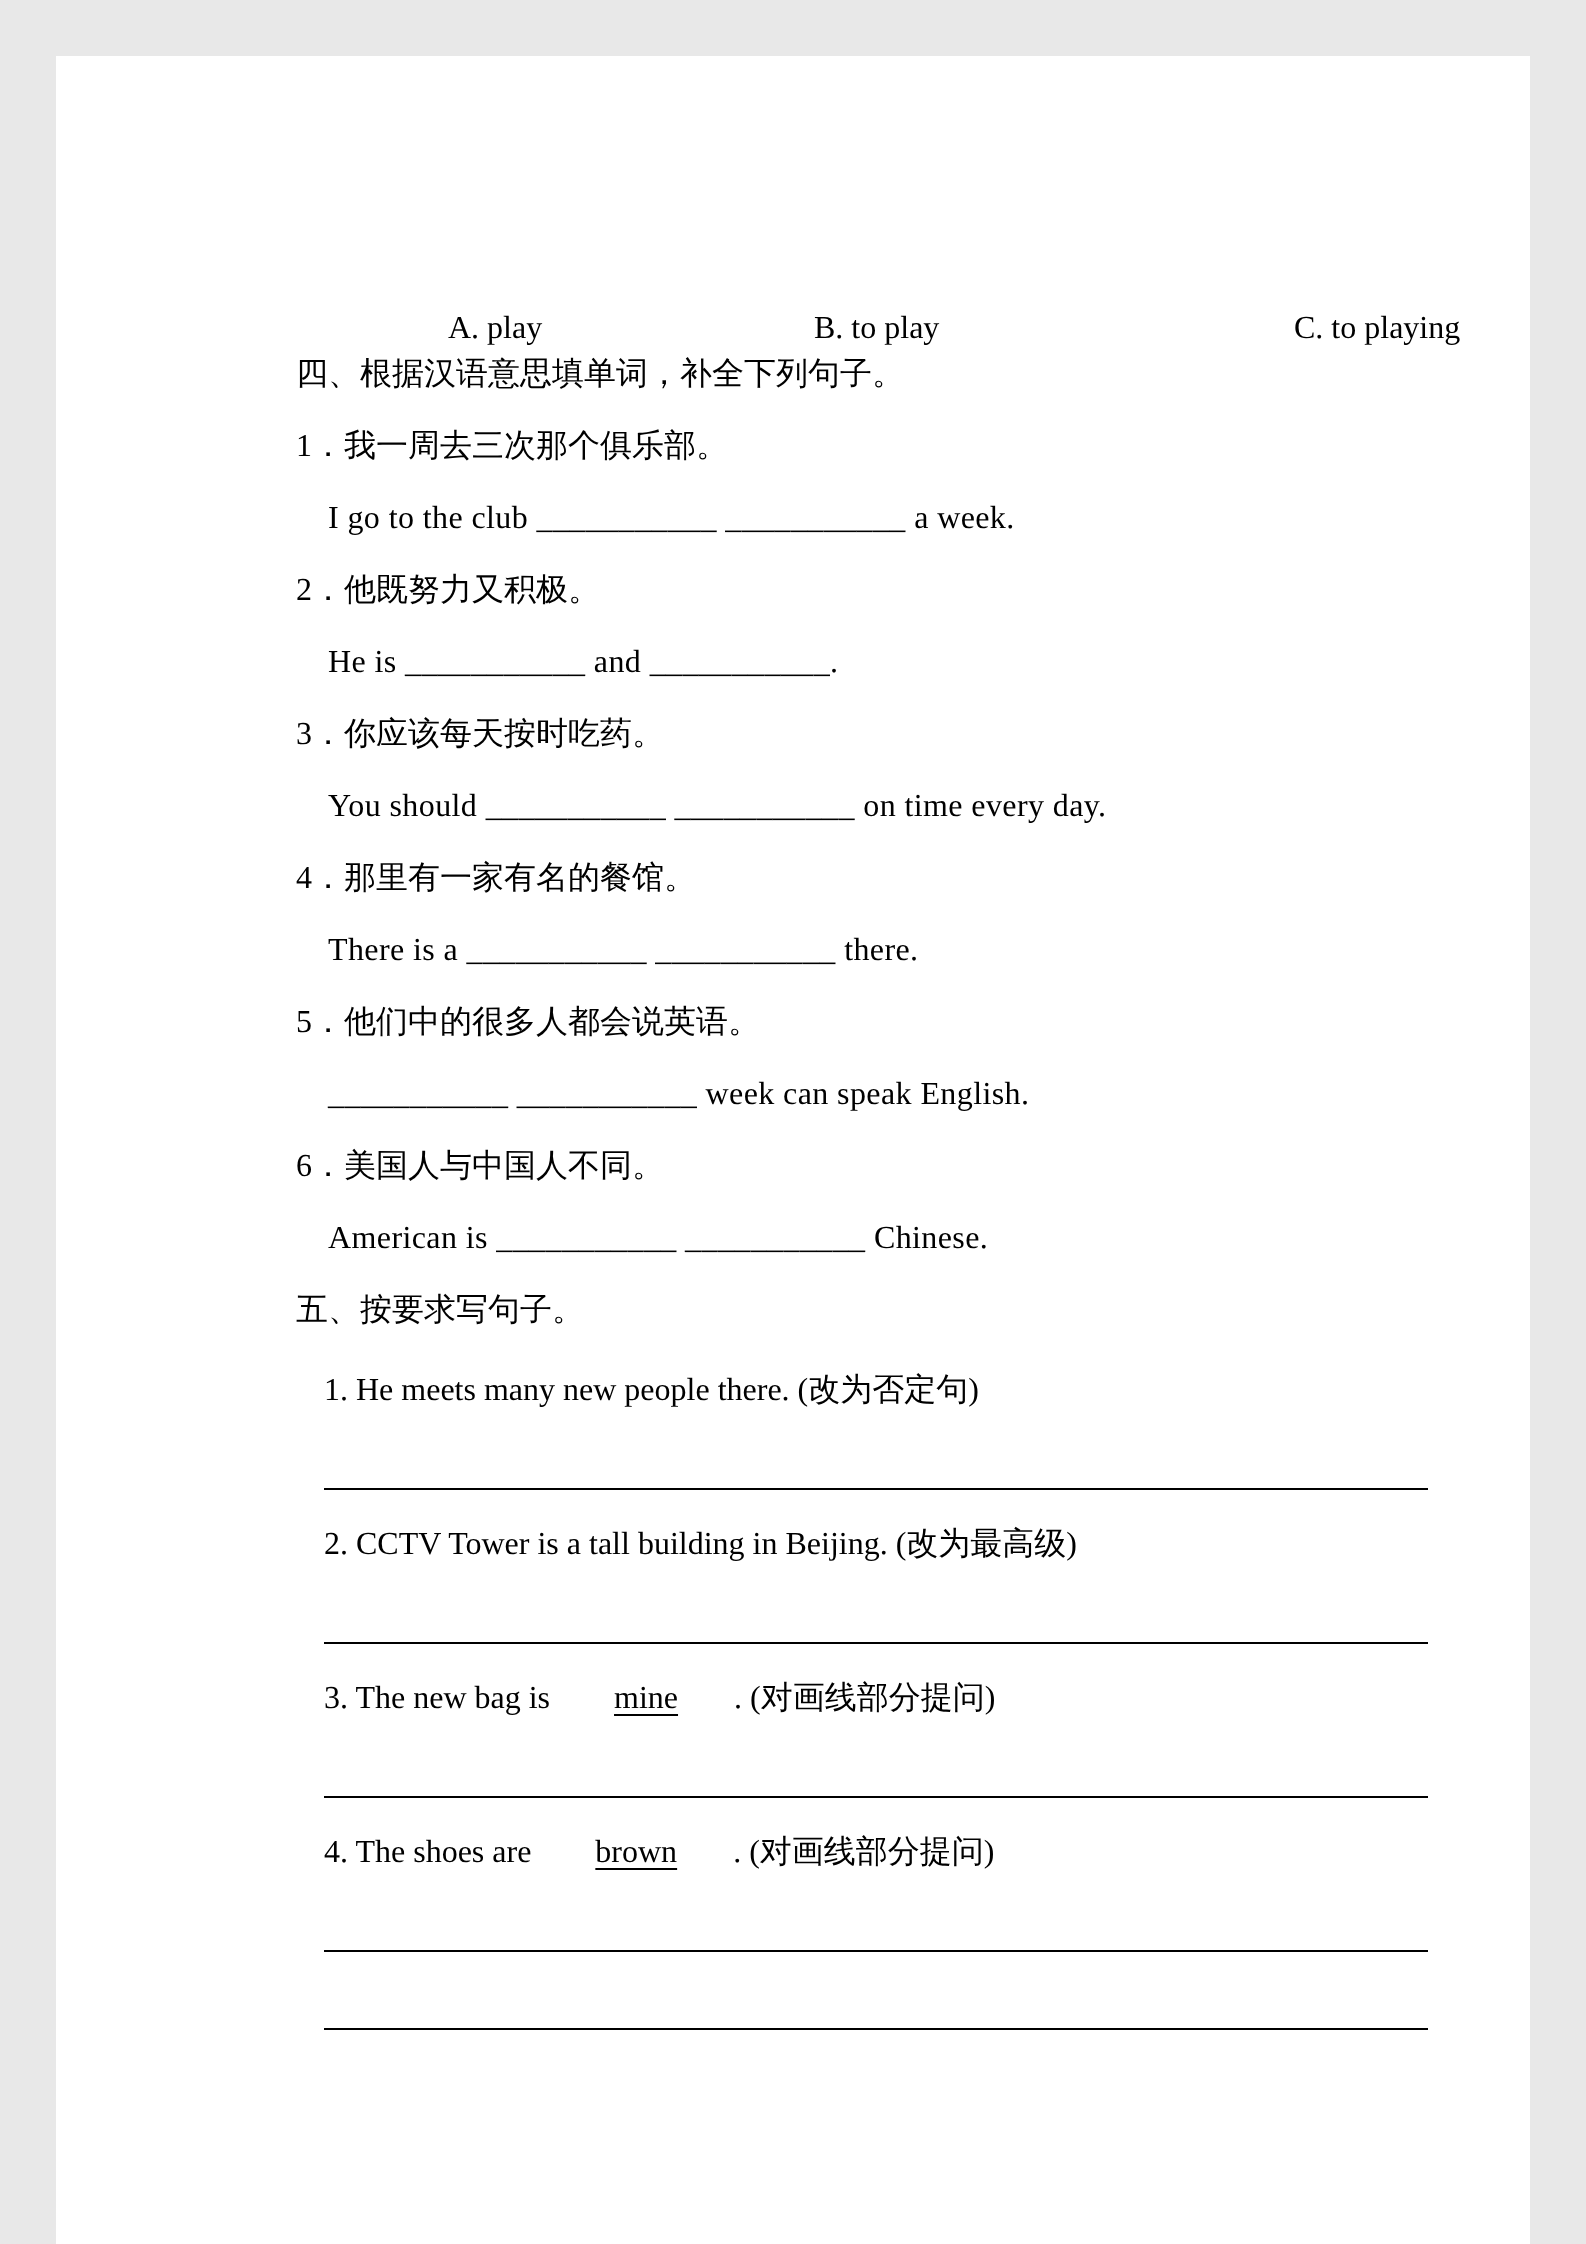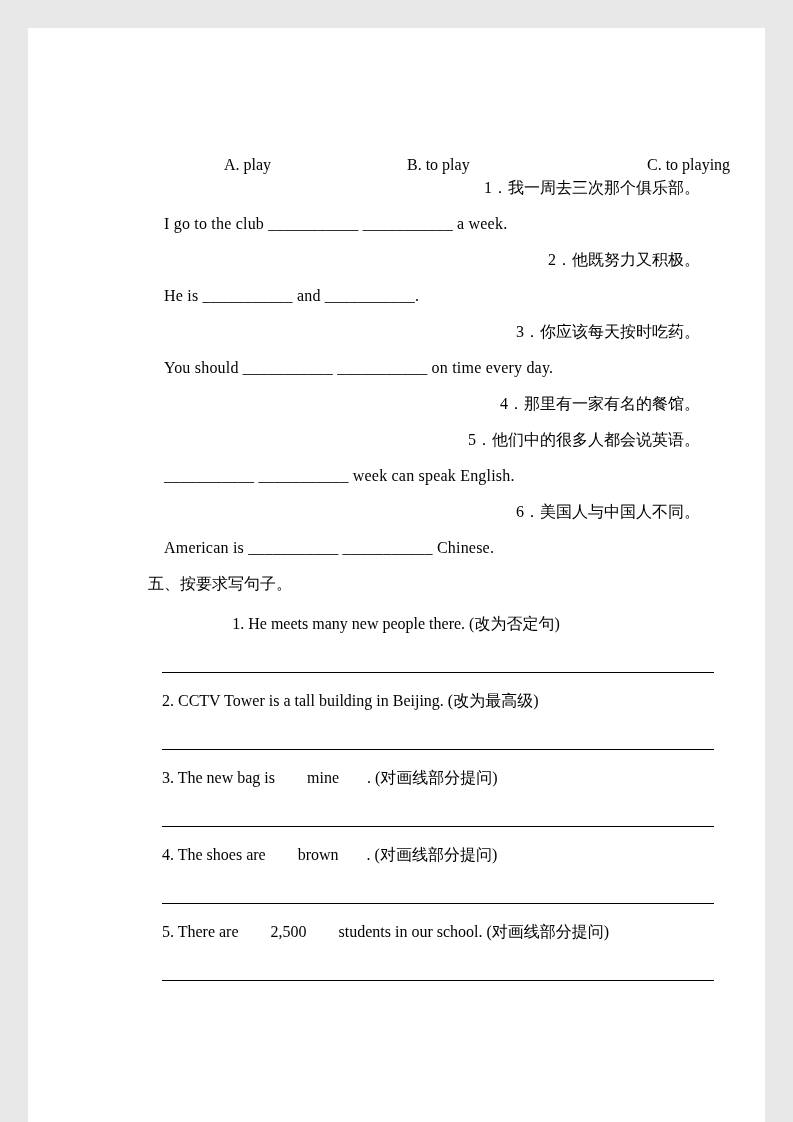--- a/index.html
+++ b/index.html
@@ -19,57 +19,59 @@
 
   
   .options-row { position: relative; height: 20px; margin-bottom: 16px; }
   .opt { position: absolute; top: 0; white-space: nowrap; }
   .opt-a { left: 48px; }
   .opt-b { left: 231px; }
   .opt-c { left: 471px; }
 
   
   .section-title { margin: 0 0 16px 0; }
-  .cn-line { margin: 0 0 16px 0; text-align: right; }
+  .cn-line { margin: 0 0 16px 0; }
   .en-line { margin: 0 0 16px 0; padding-left: 16px; letter-spacing: 0.2px; }
 
   
   .section-five-title { margin: 4px 0 20px 0; }
   .rw-item { margin: 18px 0 0 0; }
-  .rw-item.first { margin-top: 0; text-align: center; }
+  .rw-item.first { margin-top: 0; }
   .answer-line {
     margin-top: 38px;
     height: 0;
     border-bottom: 1px solid #000;
     width: 552px;
   }
-  .u { text-underline-offset: 3px; }
+  .u { text-decoration: underline; text-underline-offset: 3px; }
 </style>
 </head>
 <body>
 
 <div class="page">
 
   <div class="options-row">
     <span class="opt opt-a">A. play</span>
     <span class="opt opt-b">B. to play</span>
     <span class="opt opt-c">C. to playing</span>
   </div>
 
+  <p class="section-title">四、根据汉语意思填单词，补全下列句子。</p>
 
   <p class="cn-line">1．我一周去三次那个俱乐部。</p>
   <p class="en-line">I go to the club ___________ ___________ a week.</p>
 
   <p class="cn-line">2．他既努力又积极。</p>
   <p class="en-line">He is ___________ and ___________.</p>
 
   <p class="cn-line">3．你应该每天按时吃药。</p>
   <p class="en-line">You should ___________ ___________ on time every day.</p>
 
   <p class="cn-line">4．那里有一家有名的餐馆。</p>
+  <p class="en-line">There is a ___________ ___________ there.</p>
 
   <p class="cn-line">5．他们中的很多人都会说英语。</p>
   <p class="en-line">___________ ___________ week can speak English.</p>
 
   <p class="cn-line">6．美国人与中国人不同。</p>
   <p class="en-line">American is ___________ ___________ Chinese.</p>
 
   <p class="section-title section-five-title">五、按要求写句子。</p>
 
   <p class="rw-item first"><span>1. He meets many new people there. (改为否定句)</span><span class="u"></span><span></span></p>
@@ -77,16 +79,15 @@
 
   <p class="rw-item"><span>2. CCTV Tower is a tall building in Beijing. (改为最高级)</span><span class="u"></span><span></span></p>
   <div class="answer-line"></div>
 
   <p class="rw-item"><span>3. The new bag is </span><span class="u">mine</span><span>. (对画线部分提问)</span></p>
   <div class="answer-line"></div>
 
   <p class="rw-item"><span>4. The shoes are </span><span class="u">brown</span><span>. (对画线部分提问)</span></p>
   <div class="answer-line"></div>
 
-  <p class="rw-item"><span>5. There are </span><span class="u">2,500</span><span> students in our school. (对画线部分提问)</span></p>
   <div class="answer-line"></div>
 
 </div>
 
 </body></html>

